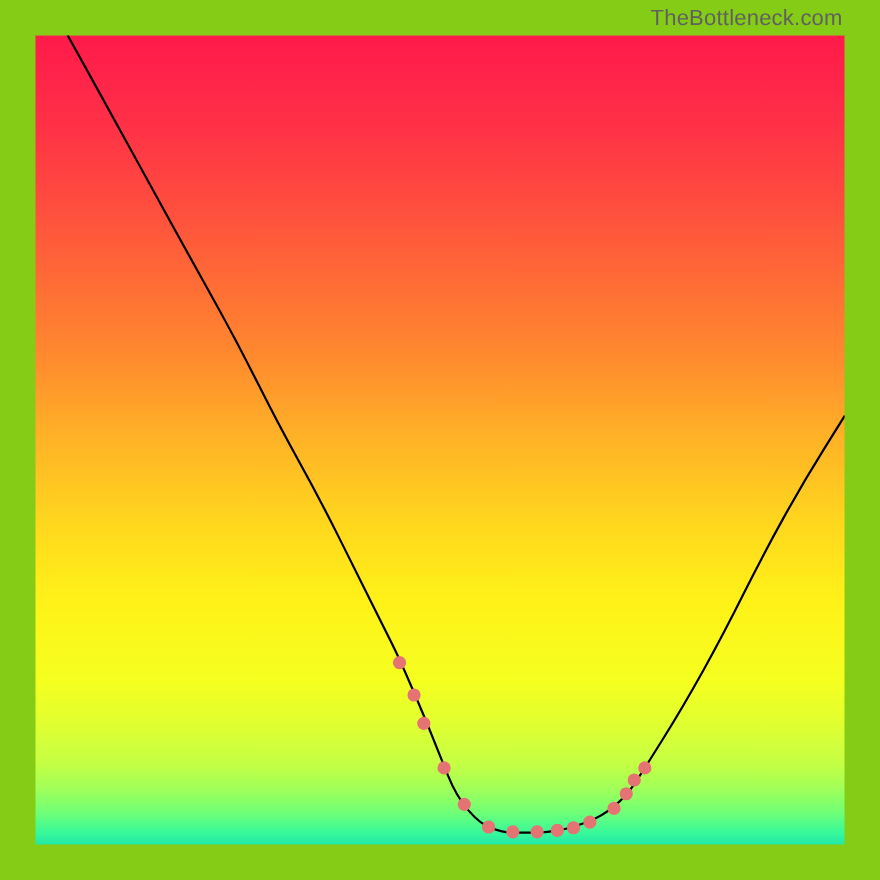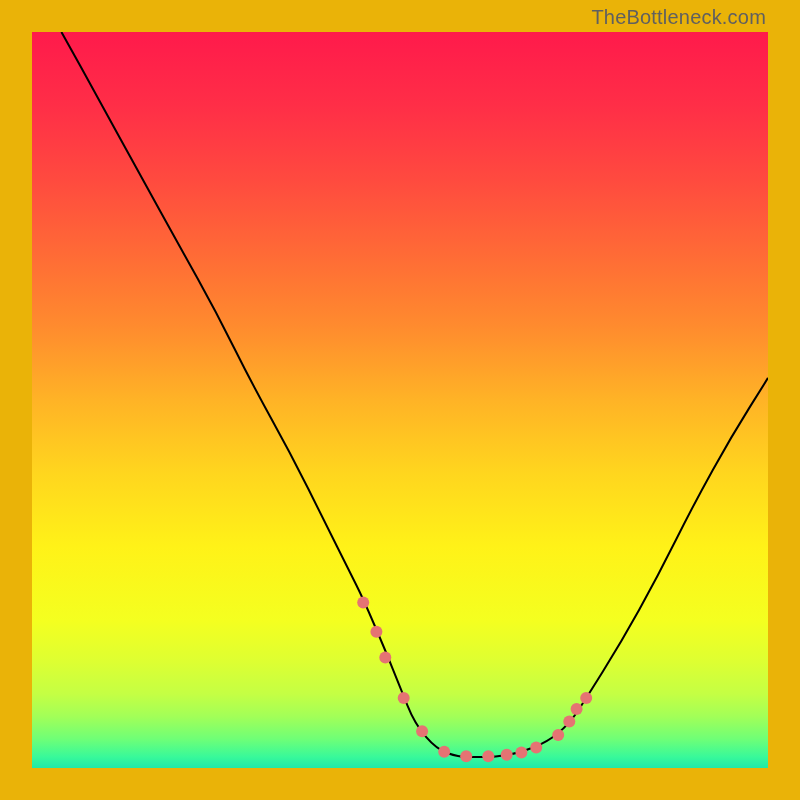--- a/index.html
+++ b/index.html
@@ -10,21 +10,21 @@
     background: #000;
     overflow: hidden;
     font-family: Arial, Helvetica, sans-serif;
   }
   .frame {
     position: absolute;
     left: 0;
     top: 0;
     width: 800px;
     height: 800px;
-    background: #eab308;
+    background: #84cc16;
   }
   .plot-area {
     position: absolute;
     left: 32px;
     top: 32px;
     width: 736px;
     height: 736px;
     overflow: hidden;
   }
   .gradient-bg {

